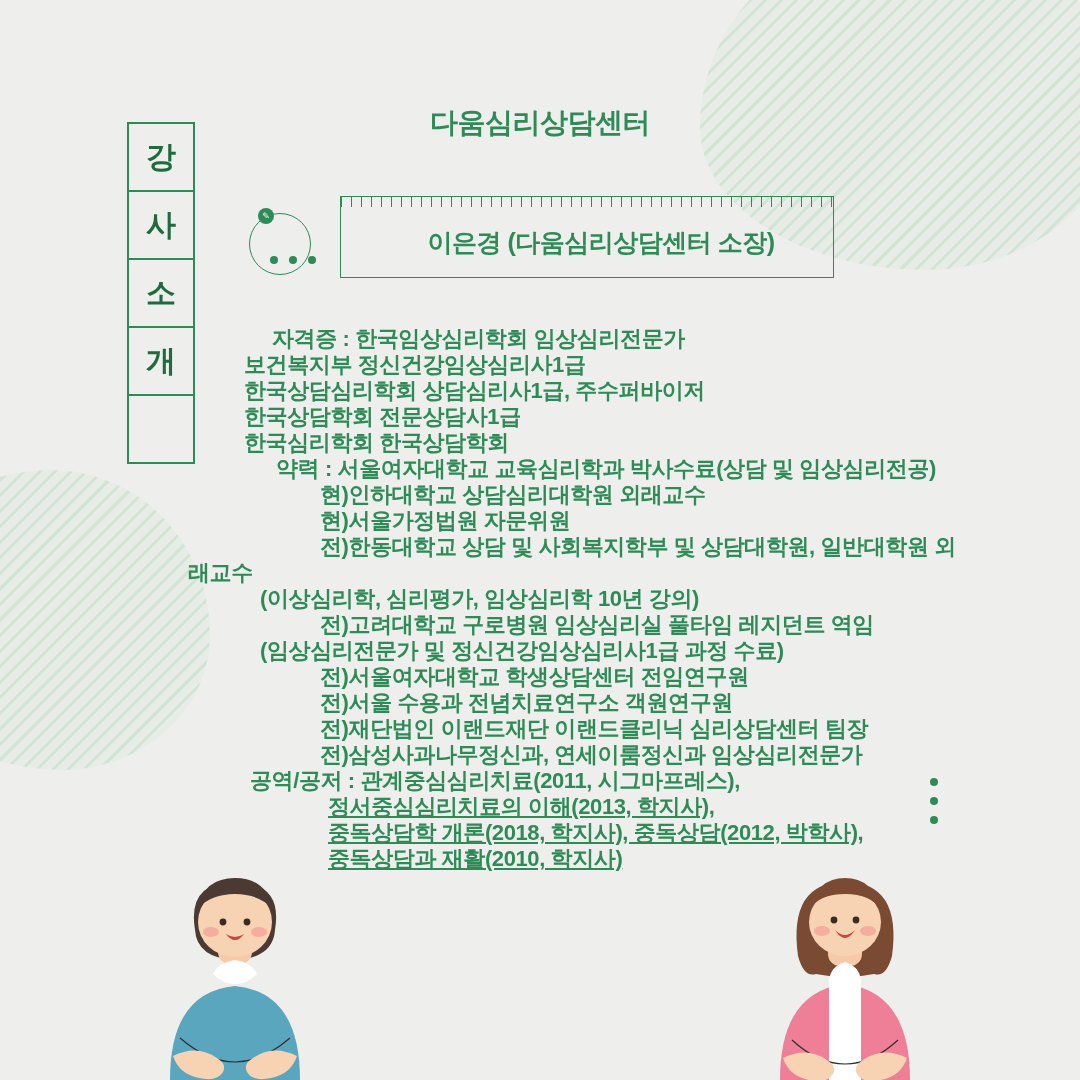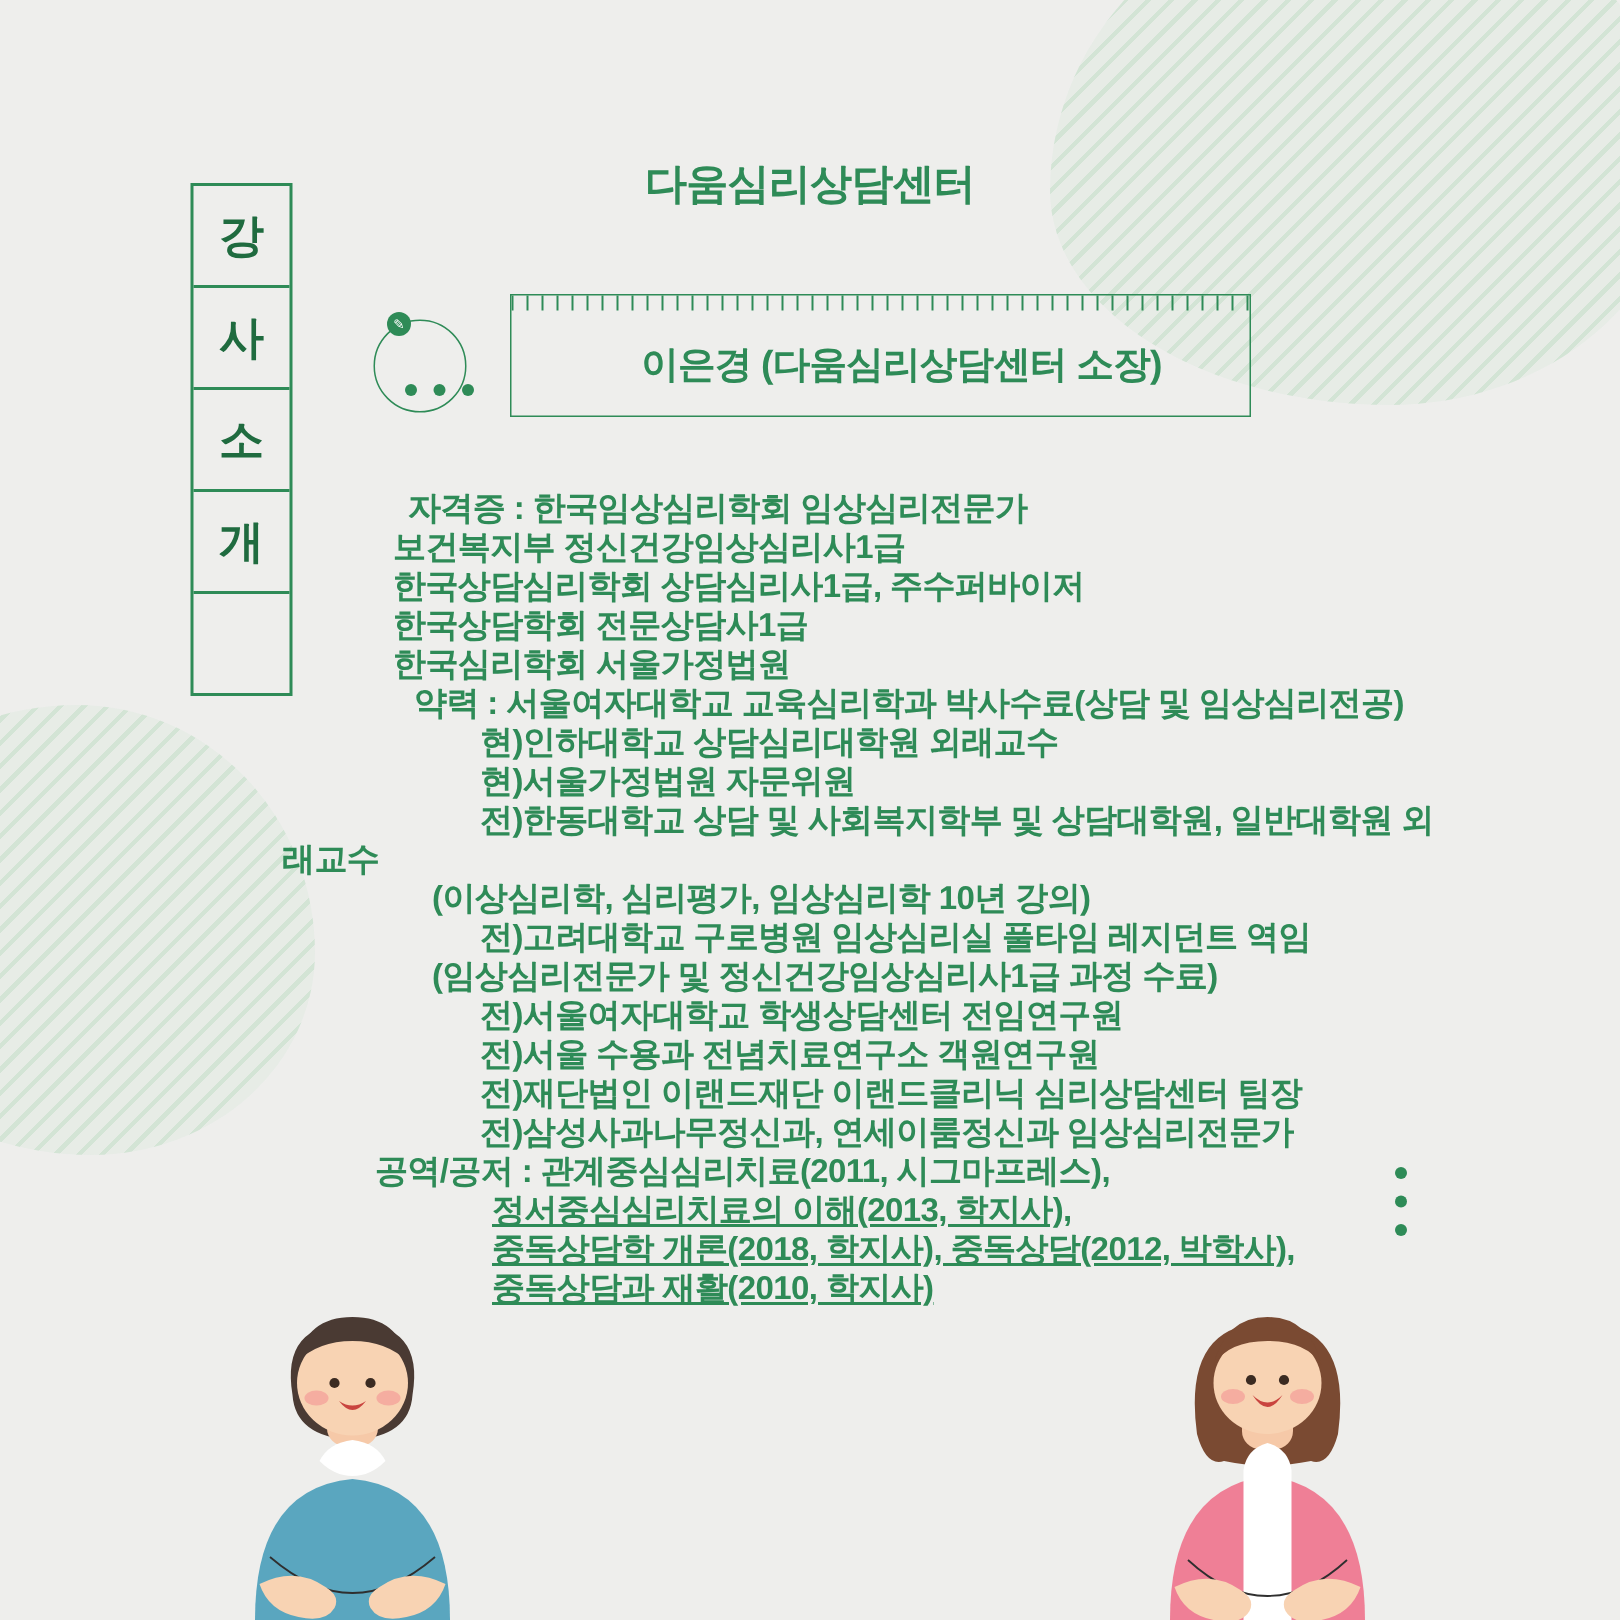--- a/index.html
+++ b/index.html
@@ -190,25 +190,25 @@
     color: #2e8b57;
     font-size: 22px;
     line-height: 26px;
     font-weight: 700;
     letter-spacing: -0.4px;
   }
   .body-text .line {
     white-space: pre-wrap;
   }
   .ind-0 { margin-left: 96px; }
-  .ind-1 { margin-left: 86px; }
+  .ind-1 { margin-left: 68px; }
   .ind-2 { margin-left: 100px; }
   .ind-3 { margin-left: 144px; }
   .ind-4 { margin-left: 0px; padding-left: 12px; }
-  .ind-5 { margin-left: 112px; }
+  .ind-5 { margin-left: 84px; }
   .ind-6 { margin-left: 74px; }
   .ind-7 { margin-left: 152px; text-decoration: underline; }
 
   
   .person {
     position: absolute;
     bottom: 0;
   }
   .person-left { left: 140px; }
   .person-right { right: 140px; }
@@ -249,21 +249,21 @@
   <div class="namebox">
     <div class="ticks"></div>
     <div class="name-text">이은경 (다움심리상담센터 소장)</div>
   </div>
 
   <div class="body-text">
       <div class="line ind-0">자격증 : 한국임상심리학회 임상심리전문가</div>
       <div class="line ind-1">보건복지부 정신건강임상심리사1급</div>
       <div class="line ind-1">한국상담심리학회 상담심리사1급, 주수퍼바이저</div>
       <div class="line ind-1">한국상담학회 전문상담사1급</div>
-      <div class="line ind-1">한국심리학회 서울가정법원</div>
+      <div class="line ind-1">한국심리학회 한국상담학회</div>
       <div class="line ind-2">약력 : 서울여자대학교 교육심리학과 박사수료(상담 및 임상심리전공)</div>
       <div class="line ind-3">현)인하대학교 상담심리대학원 외래교수</div>
       <div class="line ind-3">현)서울가정법원 자문위원</div>
       <div class="line ind-3">전)한동대학교 상담 및 사회복지학부 및 상담대학원, 일반대학원 외</div>
       <div class="line ind-4">래교수</div>
       <div class="line ind-5">(이상심리학, 심리평가, 임상심리학 10년 강의)</div>
       <div class="line ind-3">전)고려대학교 구로병원 임상심리실 풀타임 레지던트 역임</div>
       <div class="line ind-5">(임상심리전문가 및 정신건강임상심리사1급 과정 수료)</div>
       <div class="line ind-3">전)서울여자대학교 학생상담센터 전임연구원</div>
       <div class="line ind-3">전)서울 수용과 전념치료연구소 객원연구원</div>

